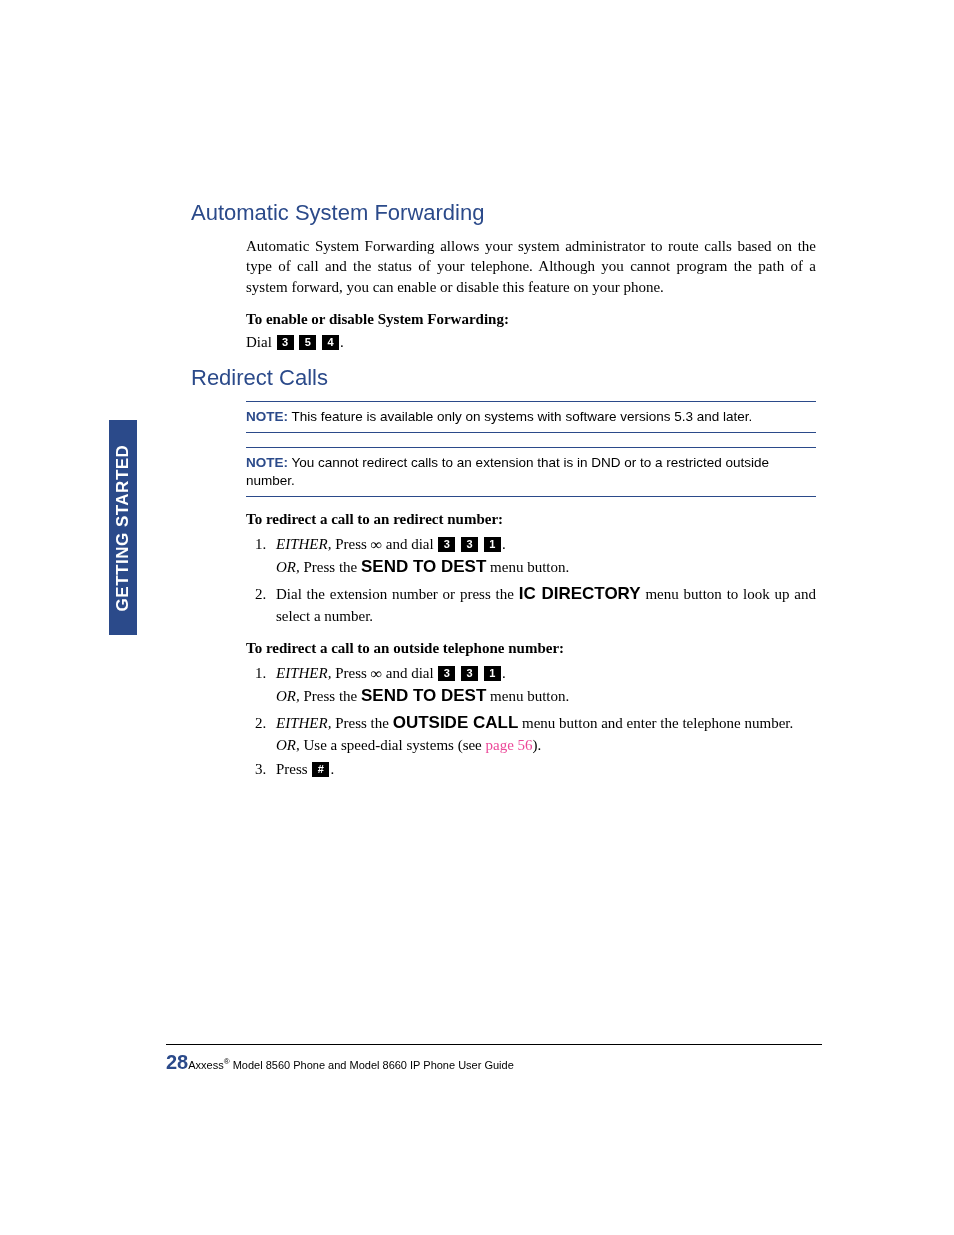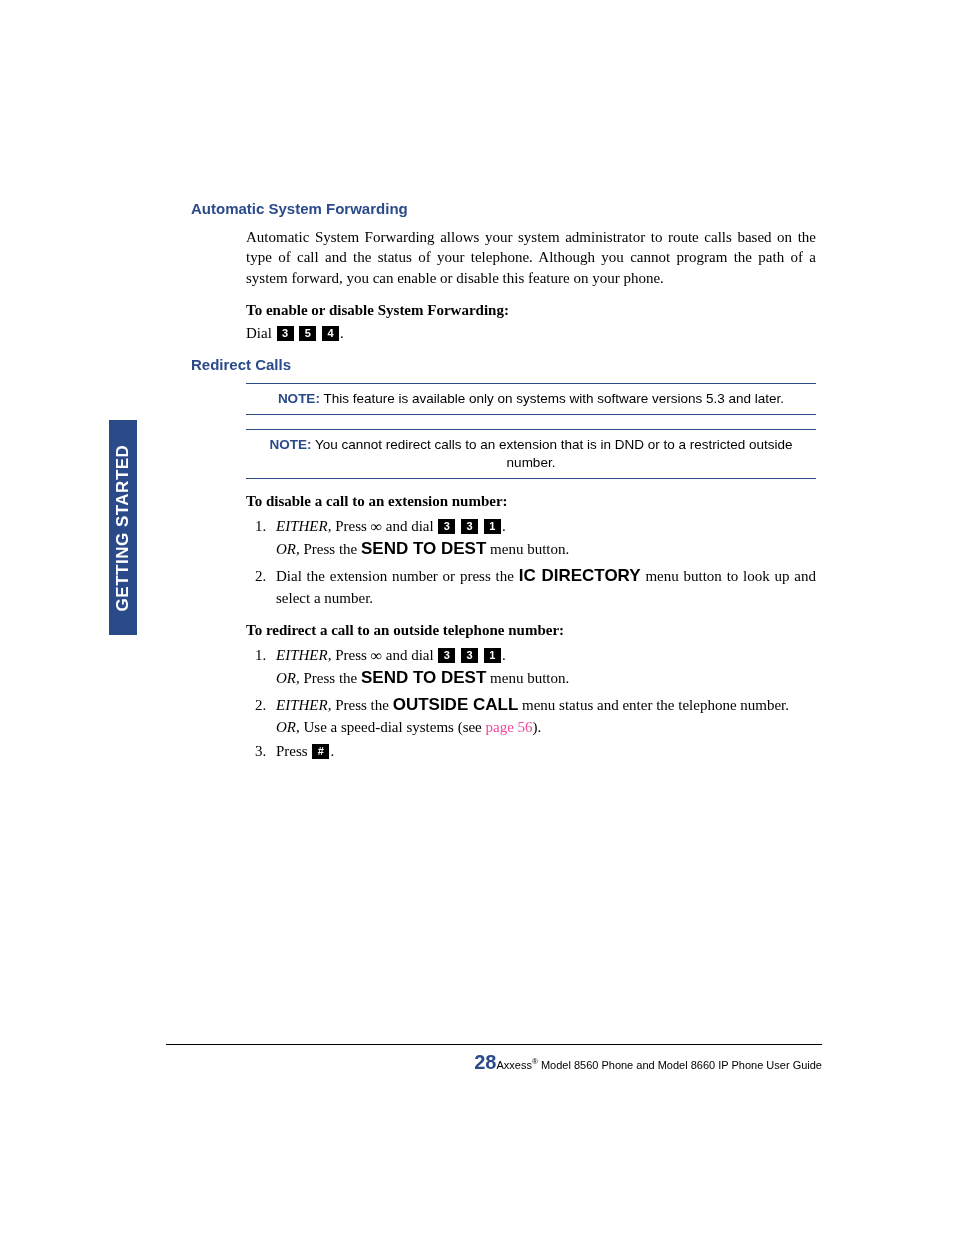--- a/index.html
+++ b/index.html
@@ -35,22 +35,22 @@
     transform: rotate(-90deg);
     white-space: nowrap;
     font-family: Arial, Helvetica, sans-serif;
     font-weight: bold;
     font-size: 17px;
     letter-spacing: 0.5px;
   }
   h1.section {
     color: #2b4a8a;
     font-family: Arial, Helvetica, sans-serif;
-    font-weight: bold;
-    font-size: 15px;
+    font-weight: normal;
+    font-size: 22px;
     margin: 0 0 10px 0;
   }
   .body-indent {
     margin-left: 55px;
   }
   p.body {
     margin: 4px 0 14px 0;
     line-height: 1.35;
     text-align: justify;
   }
@@ -76,21 +76,20 @@
     margin: 0 1px;
   }
   .note-box {
     border-top: 1px solid #2b4a8a;
     border-bottom: 1px solid #2b4a8a;
     padding: 6px 0;
     margin: 0 0 14px 0;
     font-family: Arial, Helvetica, sans-serif;
     font-size: 13.5px;
     line-height: 1.35;
-    text-align: center;
   }
   .note-box .note-label {
     color: #2b4a8a;
     font-weight: bold;
   }
   ol.steps {
     margin: 0 0 14px 0;
     padding-left: 24px;
   }
   ol.steps li {
@@ -112,21 +111,21 @@
     vertical-align: -1px;
   }
   .footer {
     position: absolute;
     top: 1044px;
     left: 166px;
     width: 656px;
     border-top: 1px solid #000;
     padding-top: 6px;
     display: flex;
-    justify-content: flex-end;
+    justify-content: flex-start;
     align-items: baseline;
     font-family: Arial, Helvetica, sans-serif;
   }
   .page-num {
     color: #2b4a8a;
     font-weight: bold;
     font-size: 20px;
   }
   .footer-text {
     font-size: 11px;
@@ -160,21 +159,21 @@
   <div class="body-indent">
     <div class="note-box">
       <span class="note-label">NOTE:</span><span> This feature is available only on systems with software versions 5.3 and later.</span>
     </div>
 
 
     <div class="note-box">
       <span class="note-label">NOTE:</span><span> You cannot redirect calls to an extension that is in DND or to a restricted outside number.</span>
     </div>
 
-    <p class="bold-label">To disable a call to an extension number:</p>
+    <p class="bold-label">To redirect a call to an redirect number:</p>
     <ol class="steps">
       <li>
         <span class="em">EITHER,</span><span> Press </span><span class="infinity">∞</span><span> and dial </span>
         <span class="keycap">3</span>
         <span class="keycap">3</span>
         <span class="keycap">1</span>.
         <br>
         <span class="em">OR,</span><span> Press the </span><span class="menu-btn">SEND TO DEST</span><span> menu button.</span>
       </li>
       <li>
@@ -186,21 +185,21 @@
     <ol class="steps">
       <li>
         <span class="em">EITHER,</span><span> Press </span><span class="infinity">∞</span><span> and dial </span>
         <span class="keycap">3</span>
         <span class="keycap">3</span>
         <span class="keycap">1</span>.
         <br>
         <span class="em">OR,</span><span> Press the </span><span class="menu-btn">SEND TO DEST</span><span> menu button.</span>
       </li>
       <li>
-        <span class="em">EITHER,</span><span> Press the </span><span class="menu-btn">OUTSIDE CALL</span><span> menu status and enter the telephone number.</span>
+        <span class="em">EITHER,</span><span> Press the </span><span class="menu-btn">OUTSIDE CALL</span><span> menu button and enter the telephone number.</span>
         <br>
         <span class="em">OR</span><span>, Use a speed-dial systems (see </span><span class="link">page 56</span><span>).</span>
       </li>
       <li>
         <span>Press </span>
         <span class="keycap">#</span><span>.</span>
       </li>
     </ol>
 
   </div>

